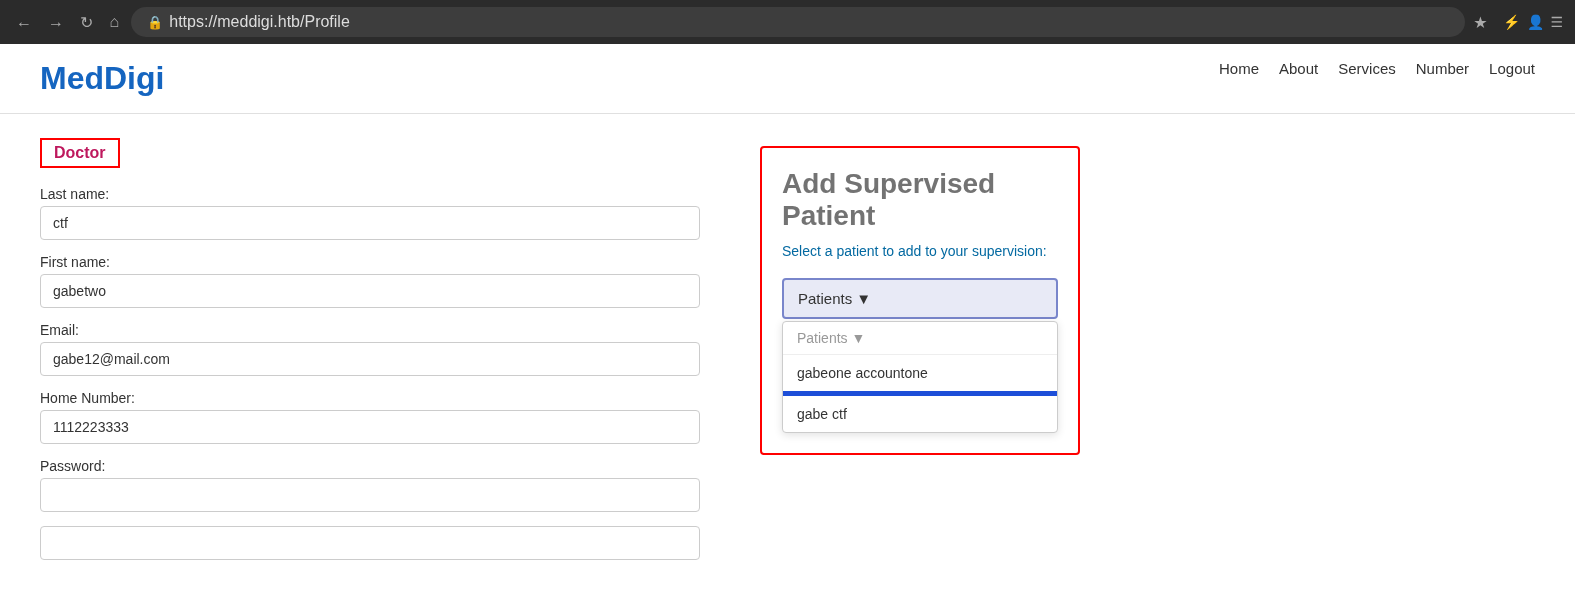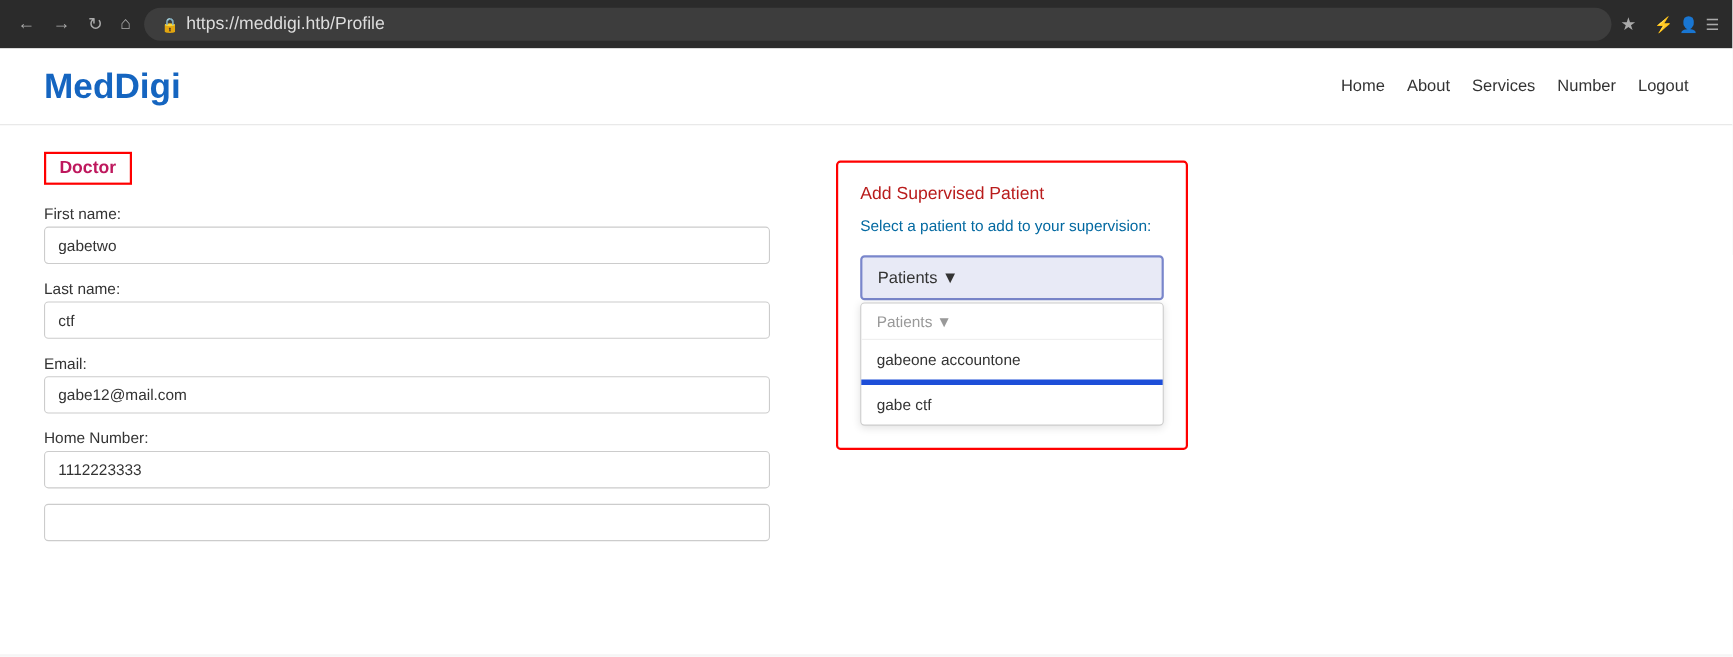--- a/index.html
+++ b/index.html
@@ -46,21 +46,21 @@
       border: none;
       font-size: 14px;
       cursor: pointer;
     }
 
     
     .site-header {
       background: #fff;
       padding: 16px 40px;
       display: flex;
-      align-items: center;
+      align-items: flex-start;
       justify-content: space-between;
       border-bottom: 1px solid #e0e0e0;
     }
     .site-logo {
       font-size: 32px;
       font-weight: bold;
       color: #1565c0;
       text-decoration: none;
     }
     .site-nav {
@@ -121,23 +121,23 @@
       width: 320px;
       margin-top: 8px;
     }
     .patient-card {
       border: 2px solid red;
       border-radius: 4px;
       padding: 20px;
       background: #fff;
     }
     .patient-card-title {
-      font-size: 16px;
-      font-weight: normal;
-      color: #b91c1c;
+      font-size: 28px;
+      font-weight: bold;
+      color: #737373;
       margin-bottom: 10px;
     }
     .patient-card-desc {
       font-size: 14px;
       color: #0369a1;
       margin-bottom: 16px;
       line-height: 1.4;
     }
     .patient-select-wrapper {
       position: relative;
@@ -211,39 +211,43 @@
     <a href="#">Logout</a>
   </nav>
 </header>
 
 <div class="main-content">
 
   <div class="profile-form">
     <div class="role-badge">Doctor</div>
 
     <div class="form-group">
+      <label class="form-label">Last name:</label>
+      <input class="form-input" type="text" value="ctf" style="">
+    </div>
+
+    <div class="form-group">
       <label class="form-label">First name:</label>
       <input class="form-input" type="text" value="gabetwo" style="">
     </div>
 
     <div class="form-group">
-      <label class="form-label">Last name:</label>
-      <input class="form-input" type="text" value="ctf" style="">
-    </div>
-
-    <div class="form-group">
       <label class="form-label">Email:</label>
       <input class="form-input" type="email" value="gabe12@mail.com" style="">
     </div>
 
     <div class="form-group">
       <label class="form-label">Home Number:</label>
       <input class="form-input" type="text" value="1112223333" style="">
     </div>
 
+    <div class="form-group">
+      <label class="form-label">Password:</label>
+      <input class="form-input" type="password" style="">
+    </div>
 
     <div class="form-group">
       <input class="form-input" type="password" style="">
     </div>
 
     
   </div>
 
   <div class="patient-panel">
     <div class="patient-card">

